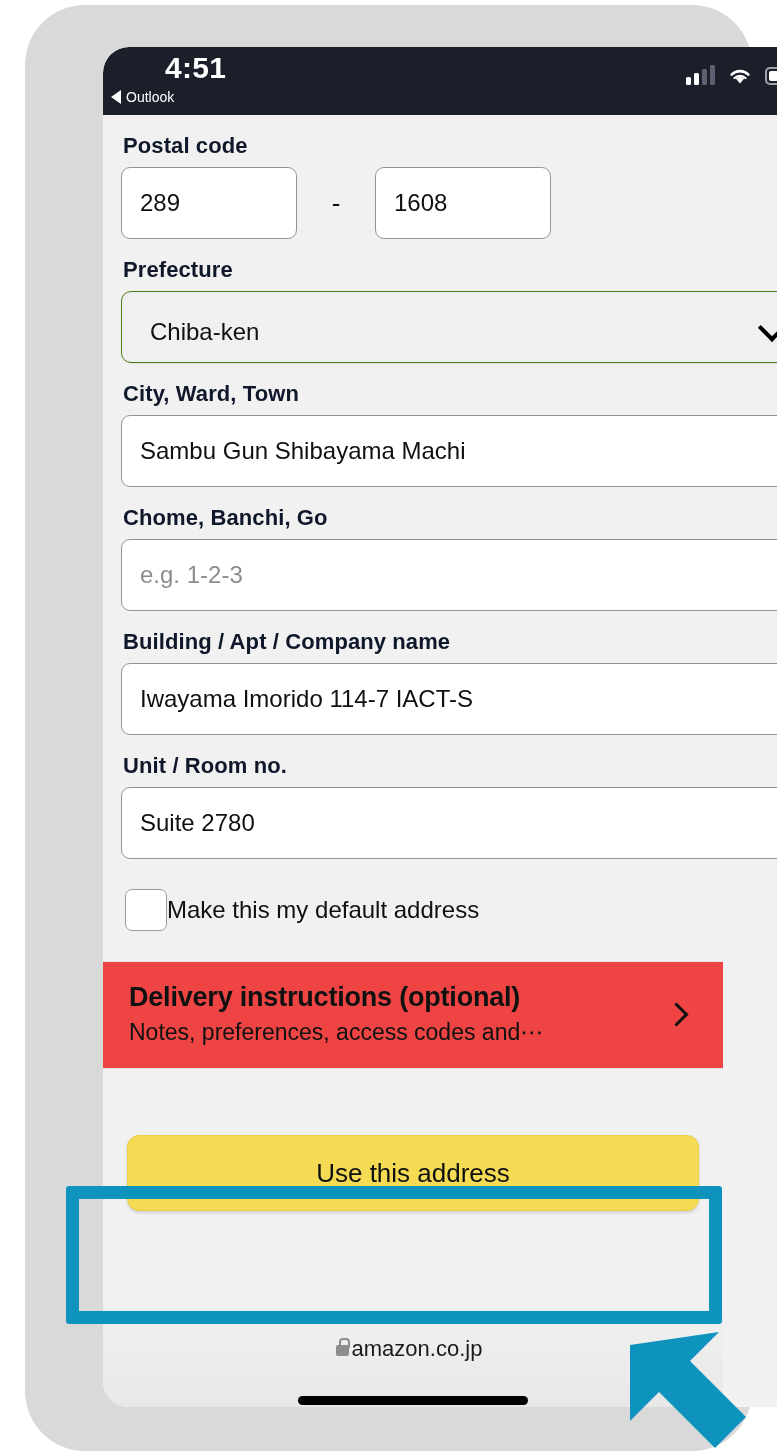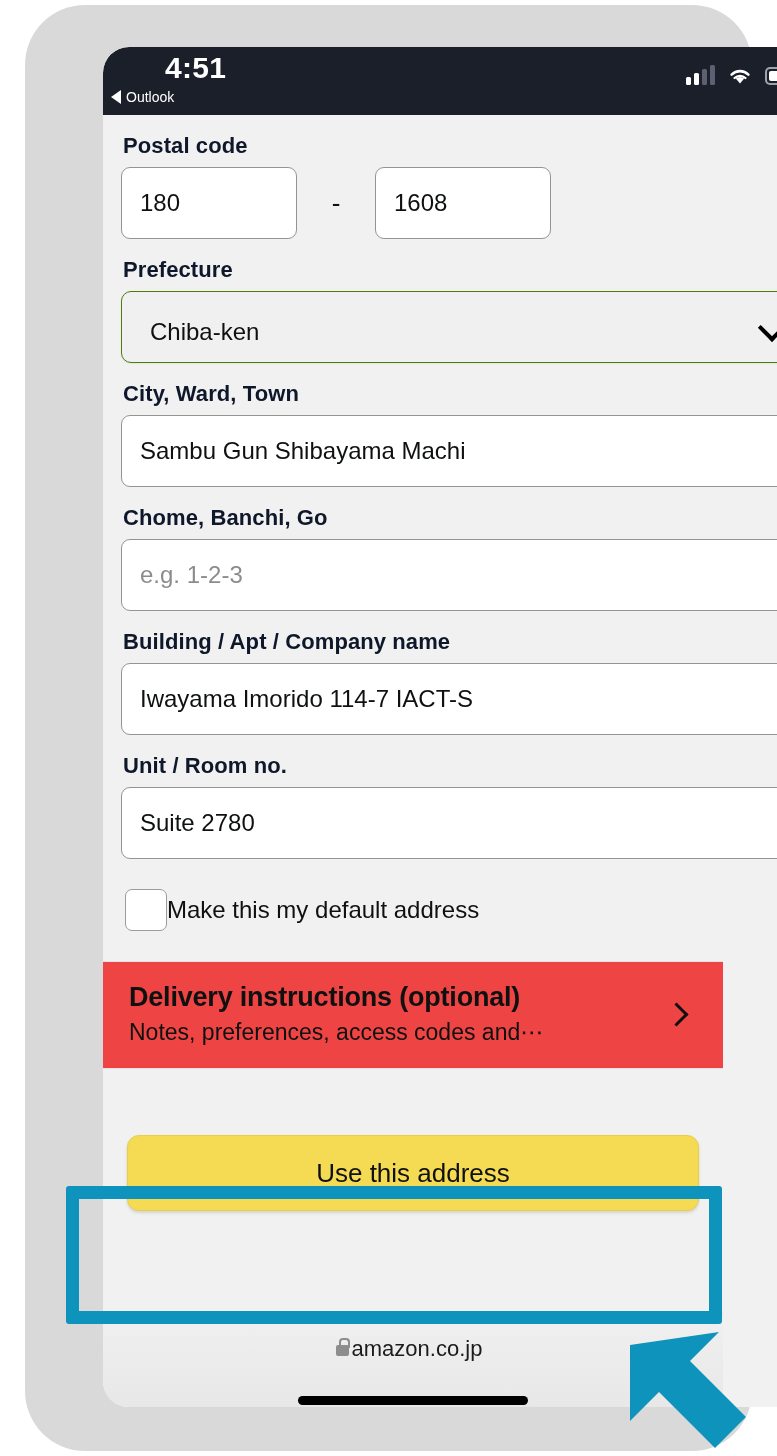--- a/index.html
+++ b/index.html
@@ -296,21 +296,21 @@
         <span class="battery">
             <span></span>
           </span>
       </div>
     </div>
 
     <div class="page">
 
       <div class="field-label">Postal code</div>
       <div class="postal-row">
-        <div class="txt-input">180</div>
+        <div class="txt-input">289</div>
         <div class="postal-dash">-</div>
         <div class="txt-input">1608</div>
       </div>
 
       <div class="field-label">Prefecture</div>
       <div class="select-box">
         <span>Chiba-ken</span>
         <span class="chev-down"></span>
       </div>
 

